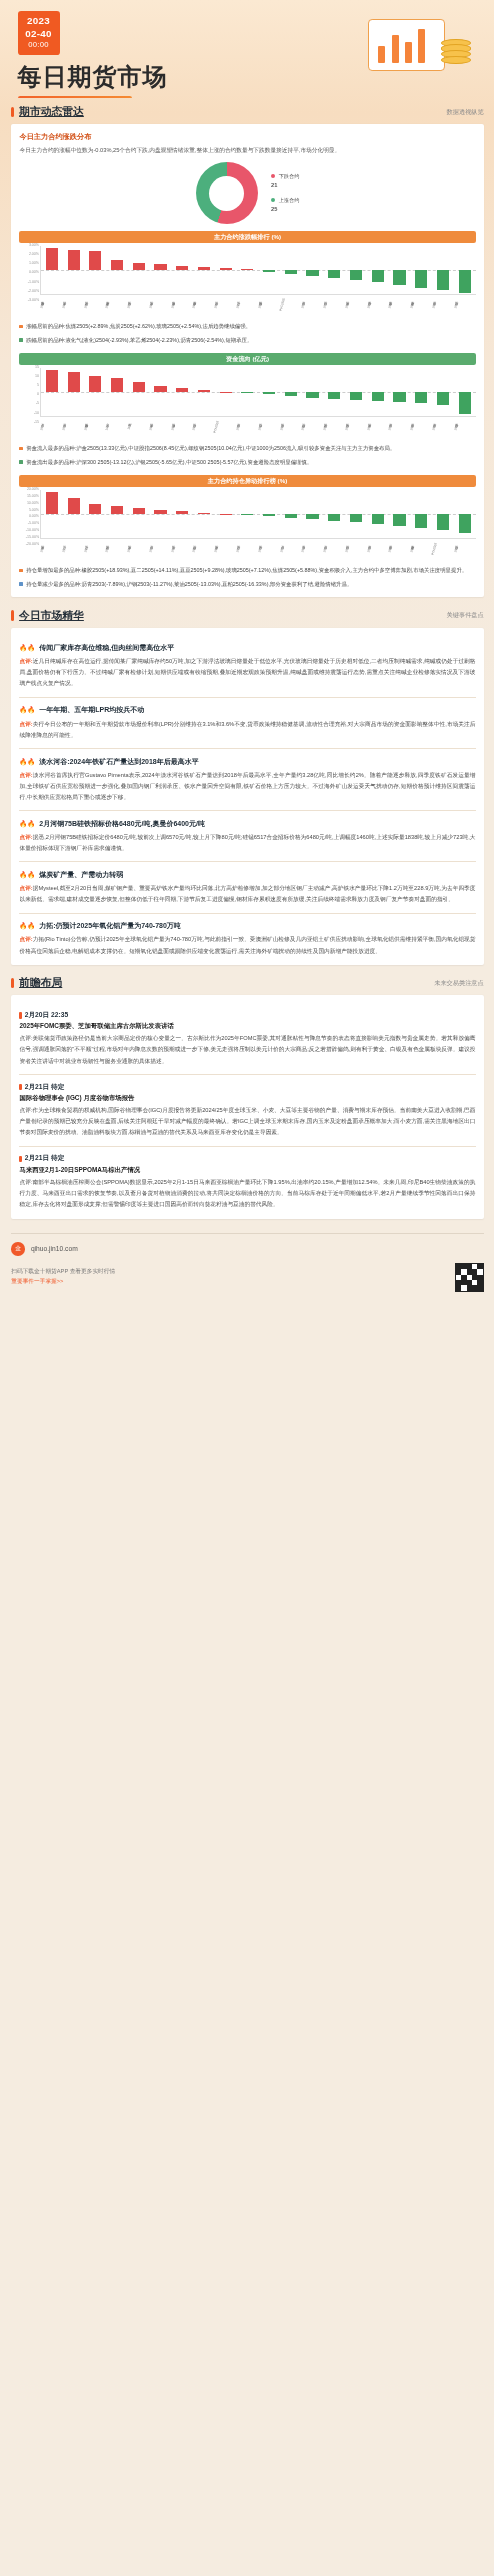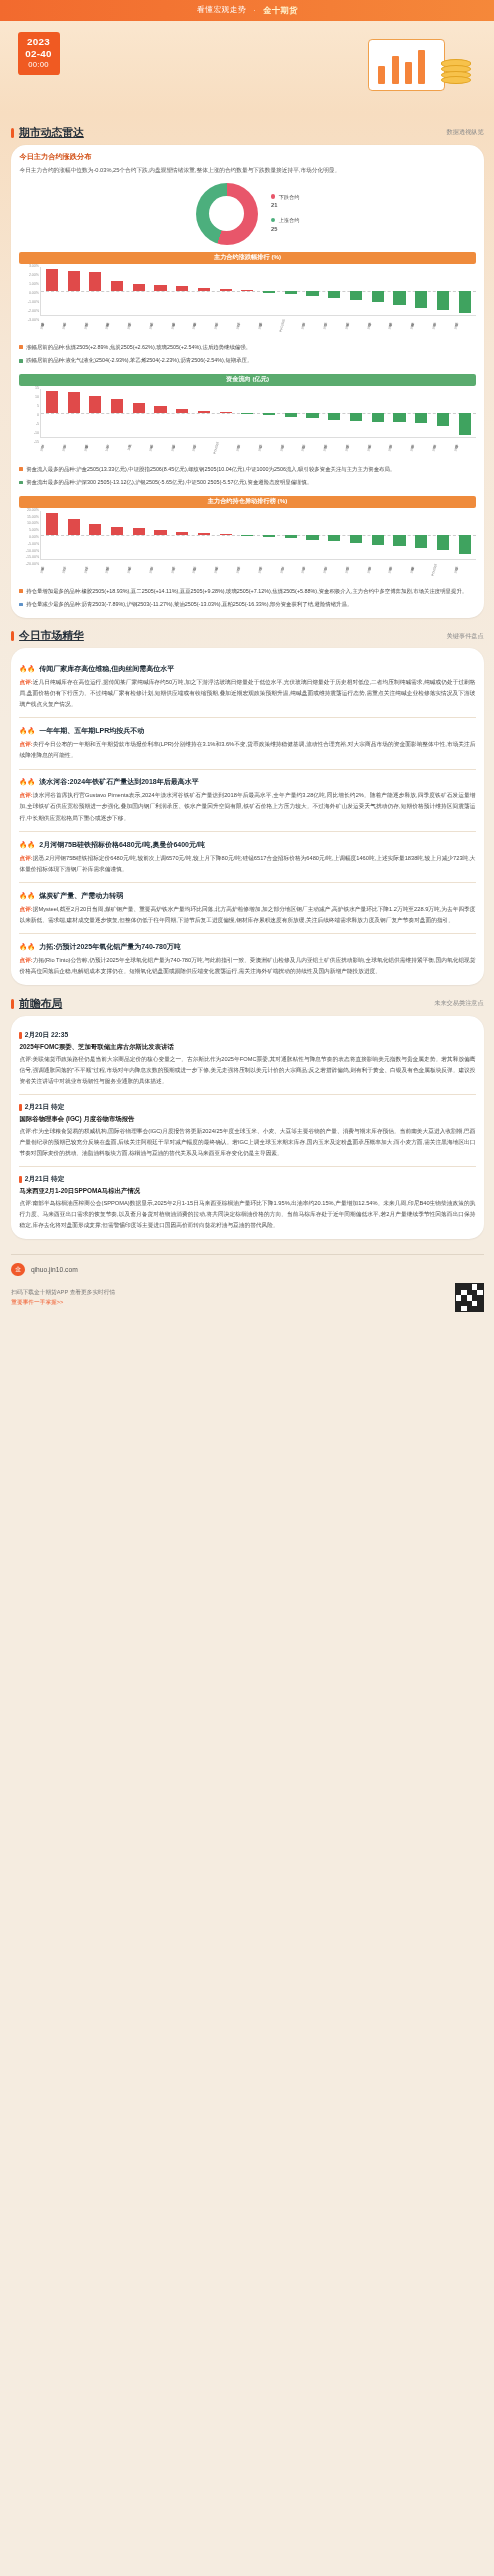--- a/index.html
+++ b/index.html
@@ -117,21 +117,21 @@
     font-size: 10.8px; font-weight: bold; color: #26303a; text-decoration: underline;
   }
   .sec-head .right {
     margin-left: auto; font-size: 6.2px; color: #8a8a8a;
   }
 
   
   .card {
     margin: 5.2px 11.3px 0 11.3px;
     background: #fff;
-    border-radius: 15px;
+    border-radius: 2px;
     padding: 7.2px 8.2px 8.2px 8.2px;
     box-shadow: 0 0.5px 1.5px rgba(0,0,0,.06);
   }
   .card-title {
     font-size: 7.2px; font-weight: bold; color: #d24e14;
     margin-bottom: 3.1px;
   }
   .card-sub {
     font-size: 5.7px; color: #555; line-height: 1.8;
   }
@@ -276,31 +276,30 @@
   }
   .qr i { background: #222; }
   .qr i.w { background: #fff; }
   .divider-soft { height: 0.5px; background: #ece0d0; margin: 7.2px 0; }
 </style>
 </head>
 <body>
 
 <div class="page">
 
-  <div class="topbar">
-    <span>看懂宏观走势</span>
-    <span class="dot">·</span>
-    <span class="brand">金十期货</span>
-  </div>
 
   <div class="hero">
     <div class="hero-date">
       <div class="yr">2023</div>
       <div class="md">02-40</div>
       <div class="tm">00:00</div>
+    </div>
+    <div class="hero-title-wrap">
+      <div class="hero-t1">每日期货市场</div>
+      <div class="hero-t2">全景复盘</div>
     </div>
     <div class="hero-art">
       <div class="board">
         <i class="bar" style="left:9.3px;height:17.5px;"></i>
         <i class="bar" style="left:23px;height:28px;"></i>
         <i class="bar" style="left:36px;height:21.6px;"></i>
         <i class="bar" style="left:49px;height:34px;"></i>
       </div>
       <div class="coin-stack">
         <div class="coin"></div>

